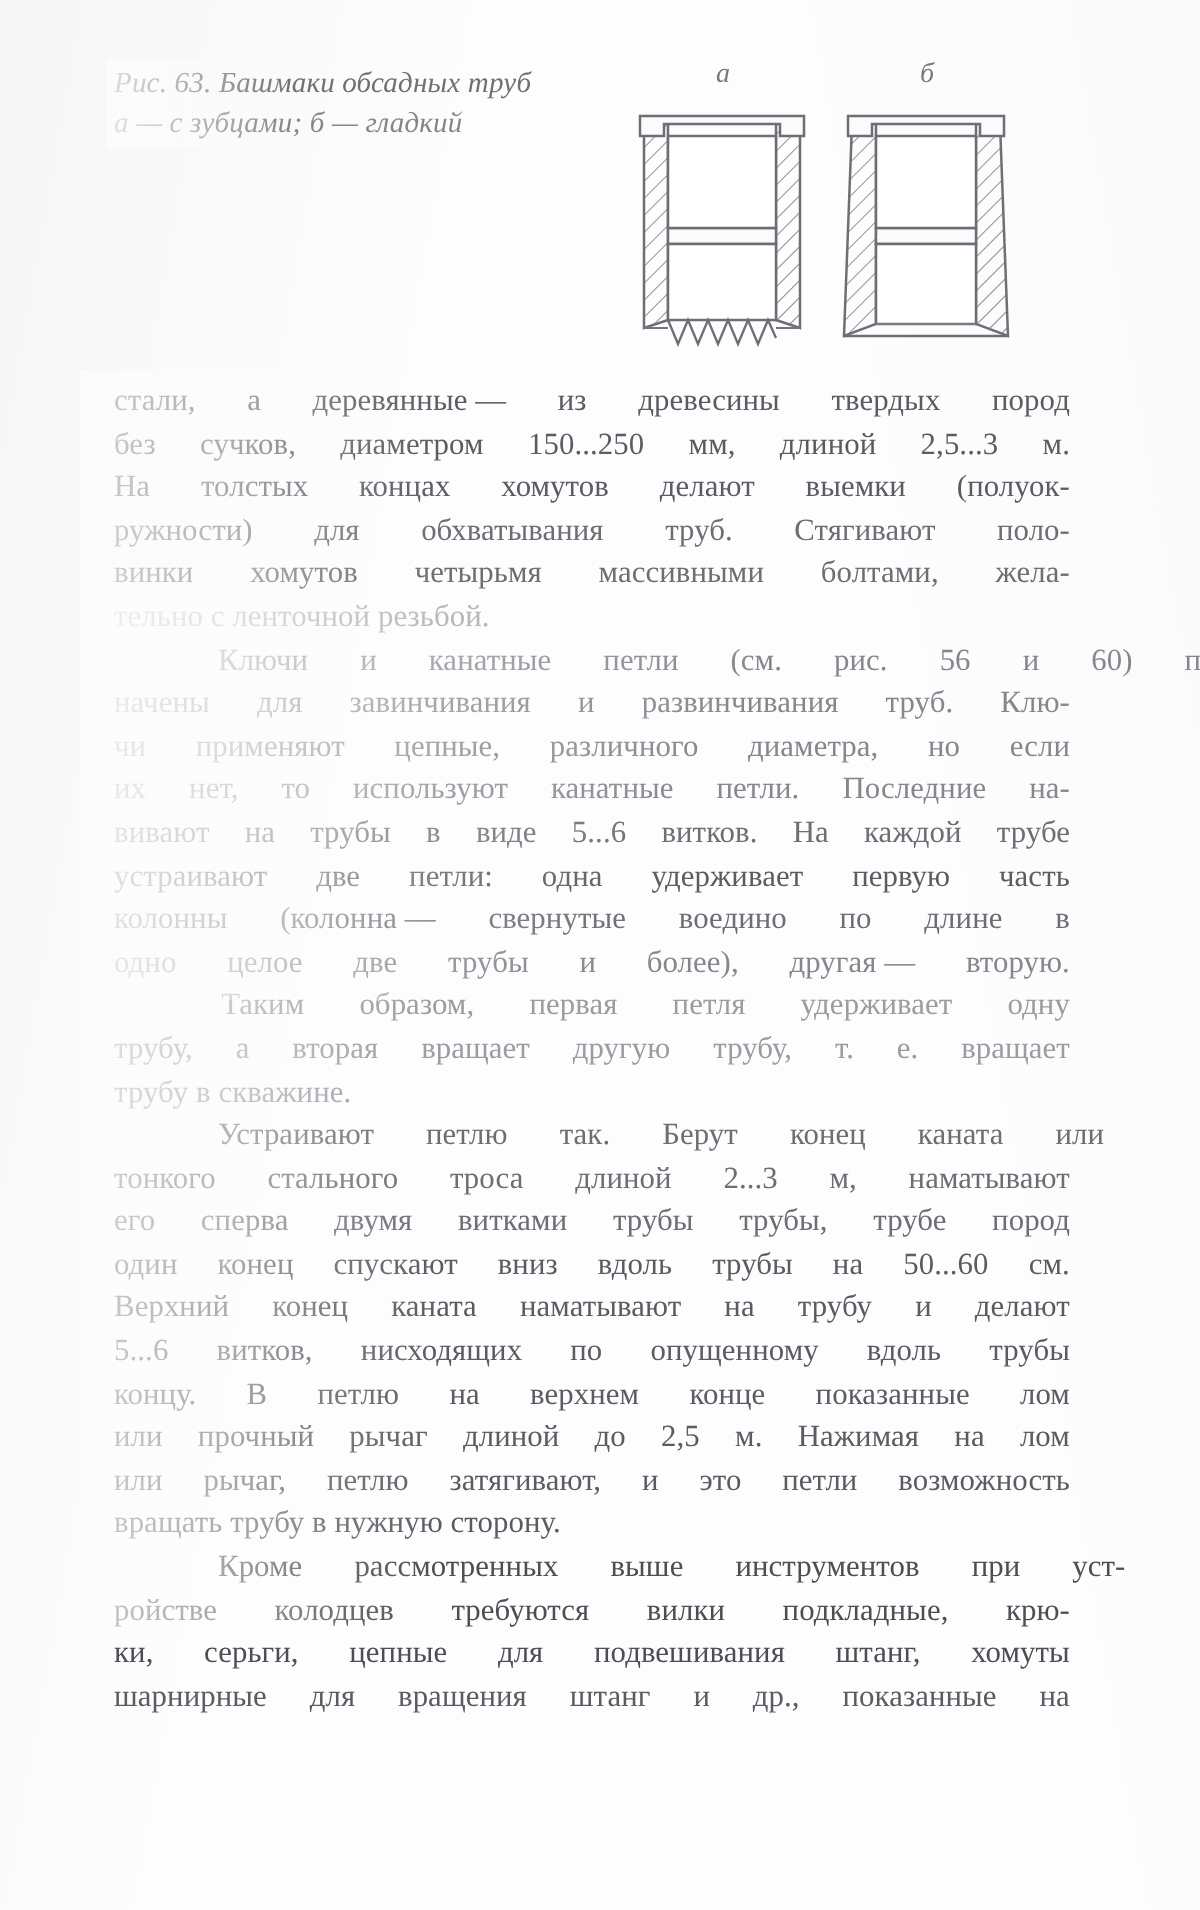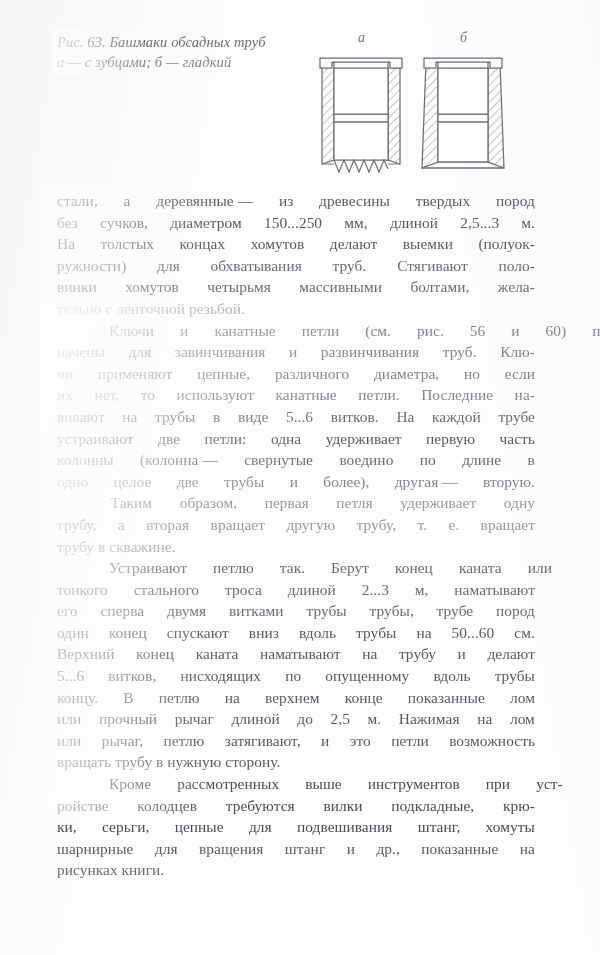--- a/index.html
+++ b/index.html
@@ -491,20 +491,19 @@
         <span class="tline ink-2 just">
           <span>шарнирные</span>
           <span>для</span>
           <span>вращения</span>
           <span>штанг</span>
           <span>и</span>
           <span>др.,</span>
           <span>показанные</span>
           <span>на</span>
         </span>
-        <span class="tline ink-3">рисунках книги.</span>
       </p>
     </div>
 
   <div id="left-wash"></div>
   <div id="mid-wash"></div>
 
 </div>
 
 </body></html>

